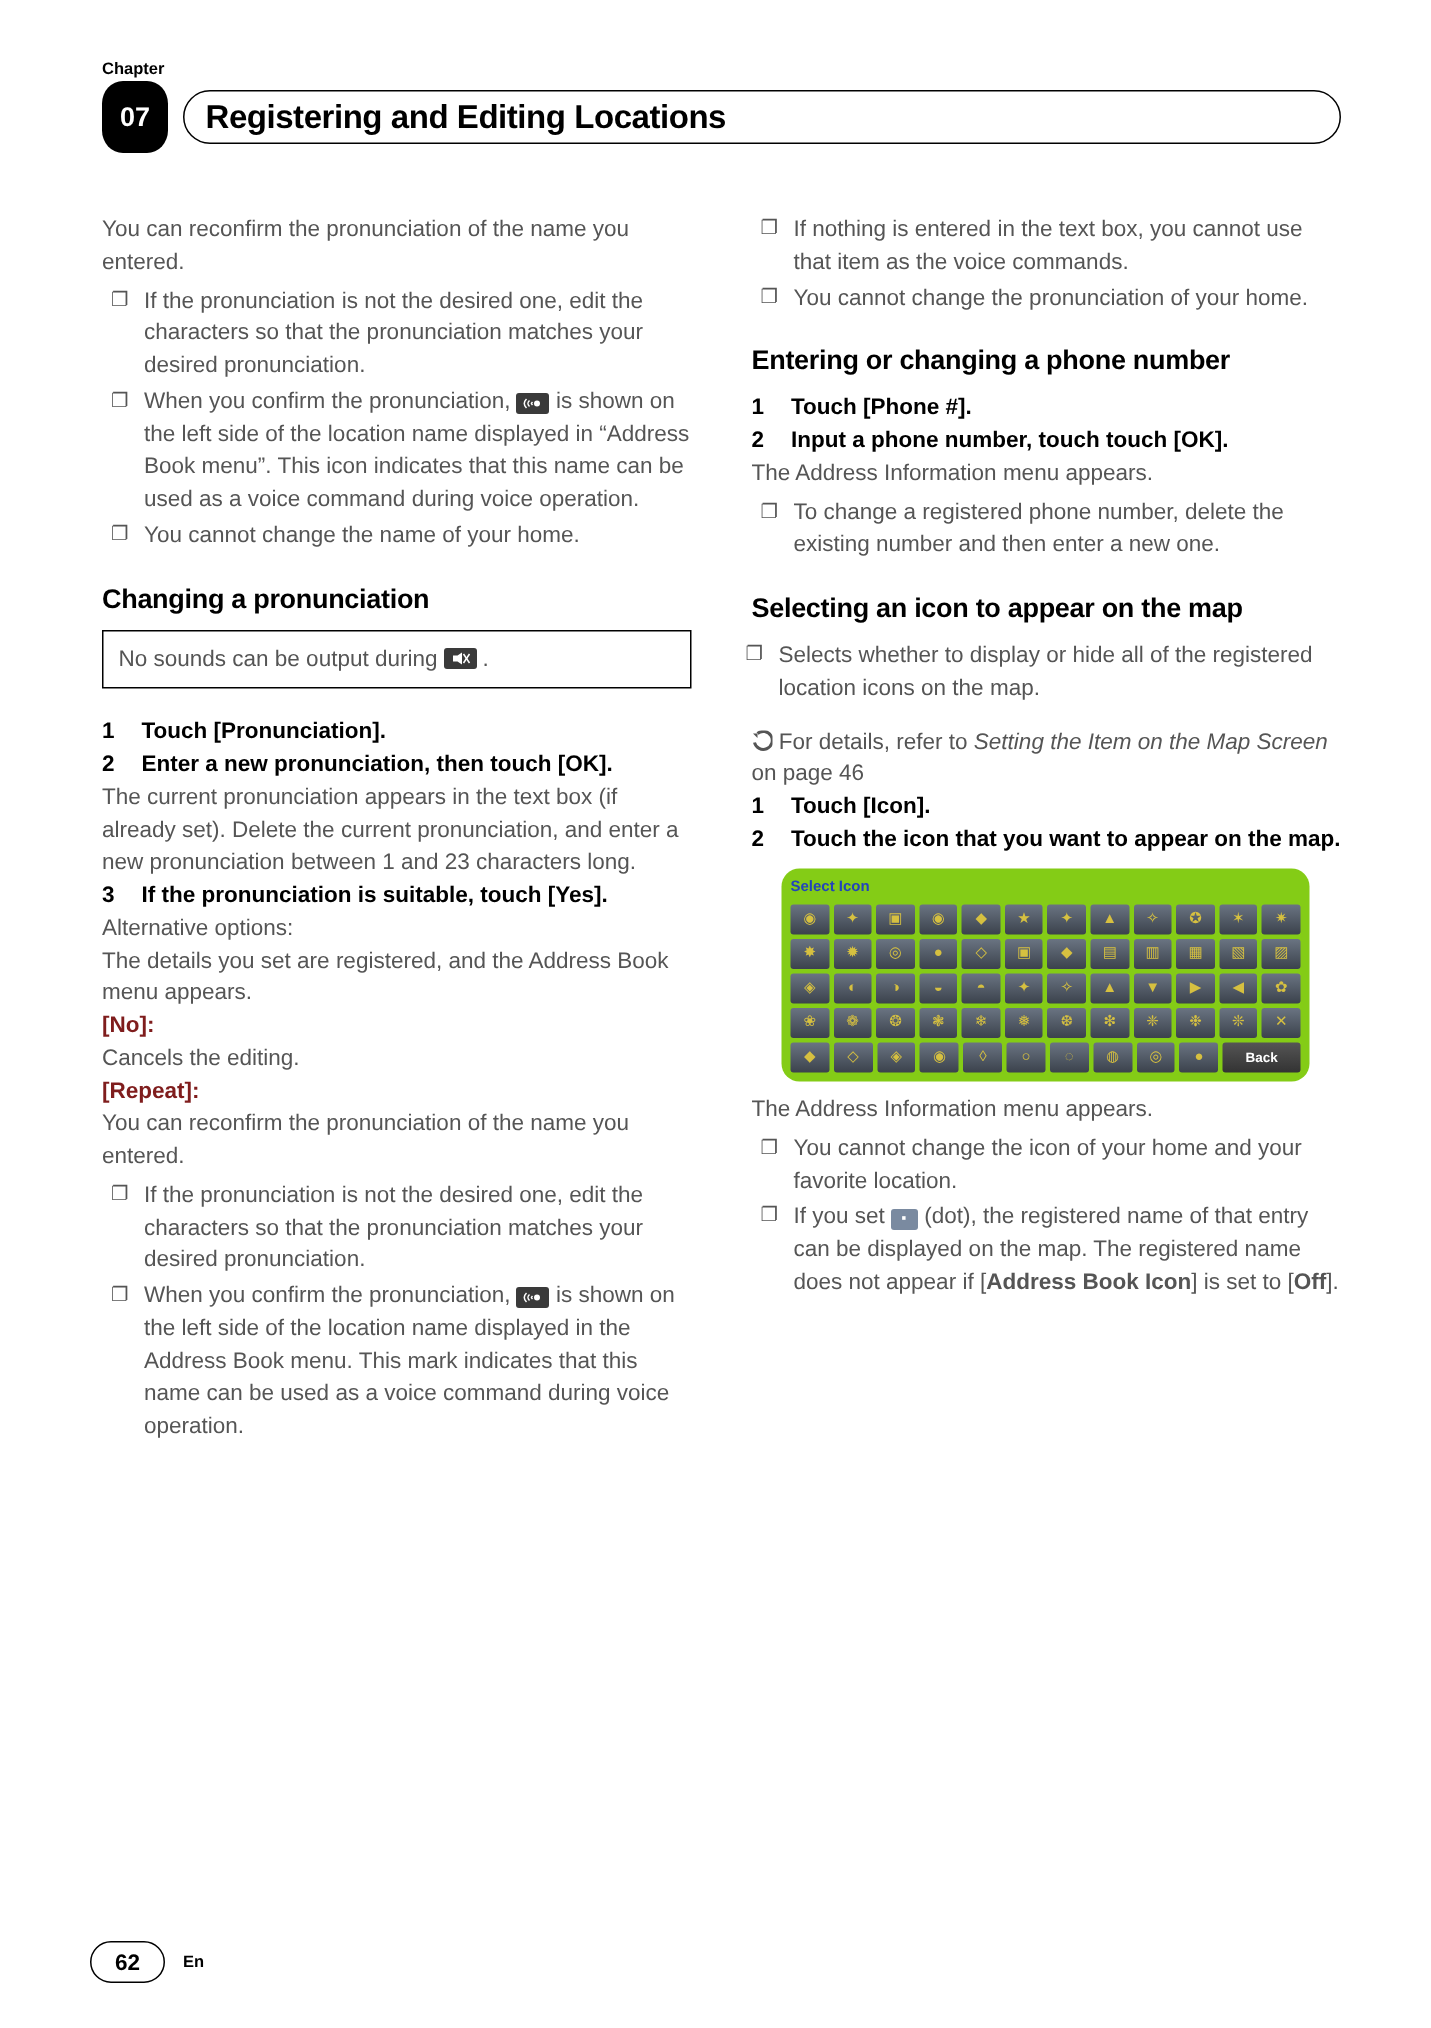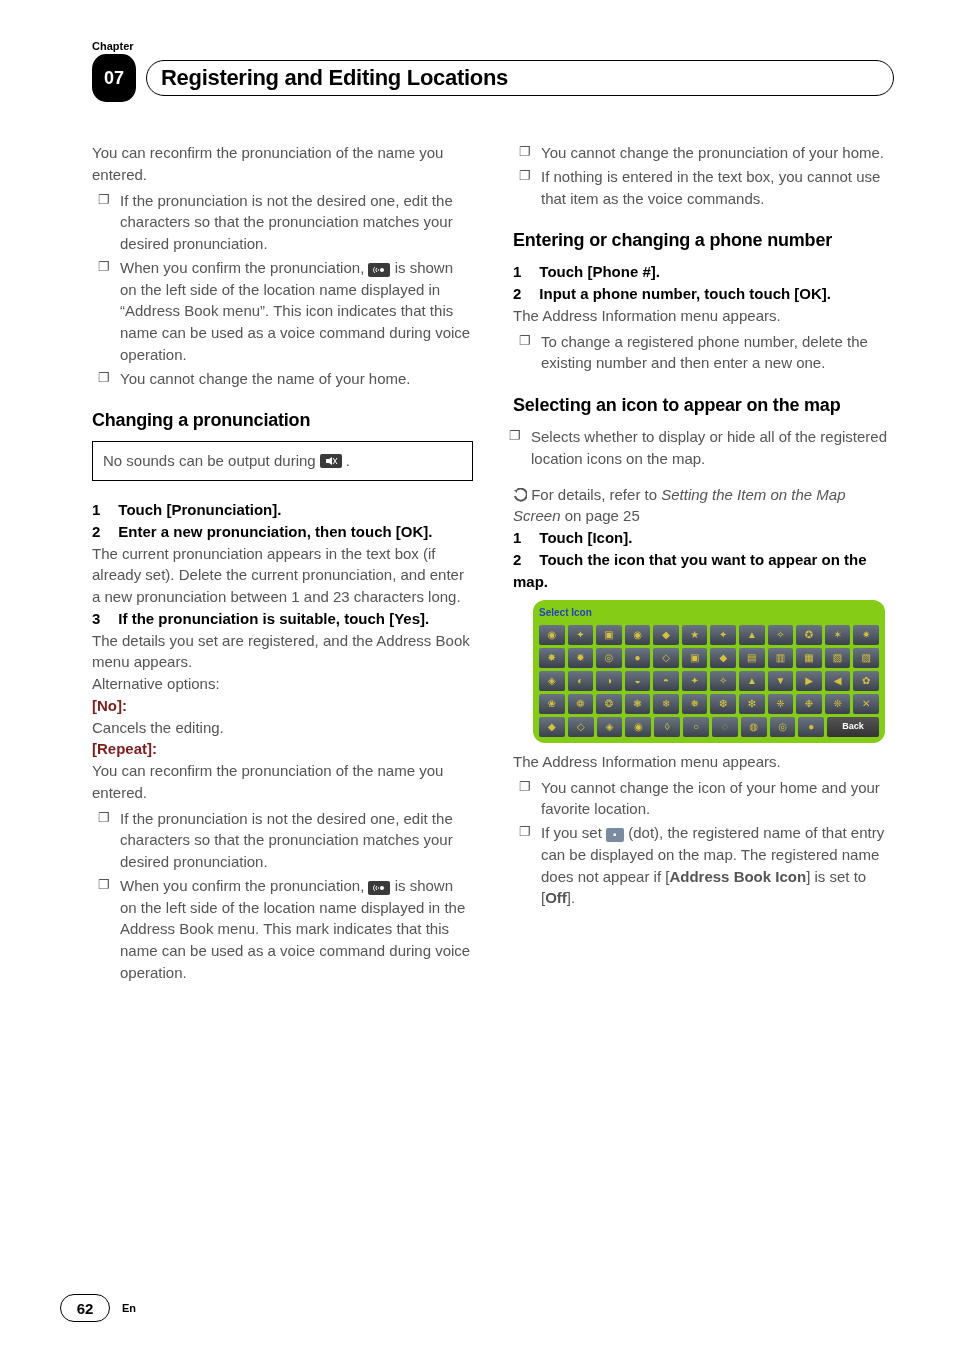--- a/index.html
+++ b/index.html
@@ -8,21 +8,21 @@
     width: 954px;
     background: #fff;
     font-family: Arial, Helvetica, sans-serif;
     color: #000;
   }
   .page {
     width: 954px;
     height: 1352px;
     position: relative;
     box-sizing: border-box;
-    padding: 40px 60px 30px 92px;
+    padding: 40px 60px 30px 68px;
   }
 
   
   .chapter-label {
     font-size: 11px;
     font-weight: bold;
     margin-bottom: 2px;
   }
   .header-row {
     display: flex;
@@ -243,22 +243,22 @@
         </span>
           <span>.</span>
       </div>
 
       <p class="step-head"><span class="num">1</span>&nbsp;&nbsp;<span>Touch [Pronunciation].</span></p>
 
       <p class="step-head"><span class="num">2</span>&nbsp;&nbsp;<span>Enter a new pronunciation, then touch [OK].</span></p>
       <p class="body-text">The current pronunciation appears in the text box (if already set). Delete the current pronunciation, and enter a new pronunciation between 1 and 23 characters long.</p>
 
       <p class="step-head"><span class="num">3</span>&nbsp;&nbsp;<span>If the pronunciation is suitable, touch [Yes].</span></p>
+      <p class="body-text">Alternative options:</p>
       <p class="body-text">The details you set are registered, and the Address Book menu appears.</p>
-      <p class="body-text">Alternative options:</p>
 
       <p><span class="opt-label">[No]:</span></p>
       <p class="body-text">Cancels the editing.</p>
 
       <p><span class="opt-label">[Repeat]:</span></p>
       <p class="body-text">You can reconfirm the pronunciation of the name you entered.</p>
 
       <ul class="bullet-list">
         <li>If the pronunciation is not the desired one, edit the characters so that the pronunciation matches your desired pronunciation.</li>
         <li>
@@ -271,22 +271,22 @@
           </span>
           <span class="thin"> is shown on the left side of the location name displayed in the Address Book menu. This mark indicates that this name can be used as a voice command during voice operation.</span>
         </li>
       </ul>
 
     </div>
 
     <div class="col">
 
       <ul class="bullet-list" style="margin-top:0">
+        <li>If nothing is entered in the text box, you cannot use that item as the voice commands.</li>
         <li>You cannot change the pronunciation of your home.</li>
-        <li>If nothing is entered in the text box, you cannot use that item as the voice commands.</li>
       </ul>
 
       <div class="sect-title">Entering or changing a phone number</div>
 
       <p class="step-head"><span class="num">1</span>&nbsp;&nbsp;<span>Touch [Phone #].</span></p>
 
       <p class="step-head"><span class="num">2</span>&nbsp;&nbsp;<span>Input a phone number, touch touch [OK].</span></p>
       <p class="body-text">The Address Information menu appears.</p>
       <ul class="bullet-list">
         <li>To change a registered phone number, delete the existing number and then enter a new one.</li>
@@ -298,21 +298,21 @@
         <li>Selects whether to display or hide all of the registered location icons on the map.</li>
       </ul>
 
       <p class="body-text">
         <span class="arrow-ref">
           <svg viewBox="0 0 14 14">
               <path d="M4 2 A6 6 0 1 1 2 8" fill="none" stroke="#555" stroke-width="2"></path>
               <path d="M1 2 L4 2 L4 5 Z" fill="#555"></path>
             </svg>
         </span>
-        <span>For details, refer to </span><i>Setting the Item on the Map Screen</i><span> on page 25</span>
+        <span>For details, refer to </span><i>Setting the Item on the Map Screen</i><span> on page 46</span>
       </p>
 
       <p class="step-head"><span class="num">1</span>&nbsp;&nbsp;<span>Touch [Icon].</span></p>
 
       <p class="step-head"><span class="num">2</span>&nbsp;&nbsp;<span>Touch the icon that you want to appear on the map.</span></p>
 
       <div class="icon-grid-img">
         <div class="icon-grid-title">Select Icon</div>
         <div class="icon-grid-rows">
           <div class="icon-row">

